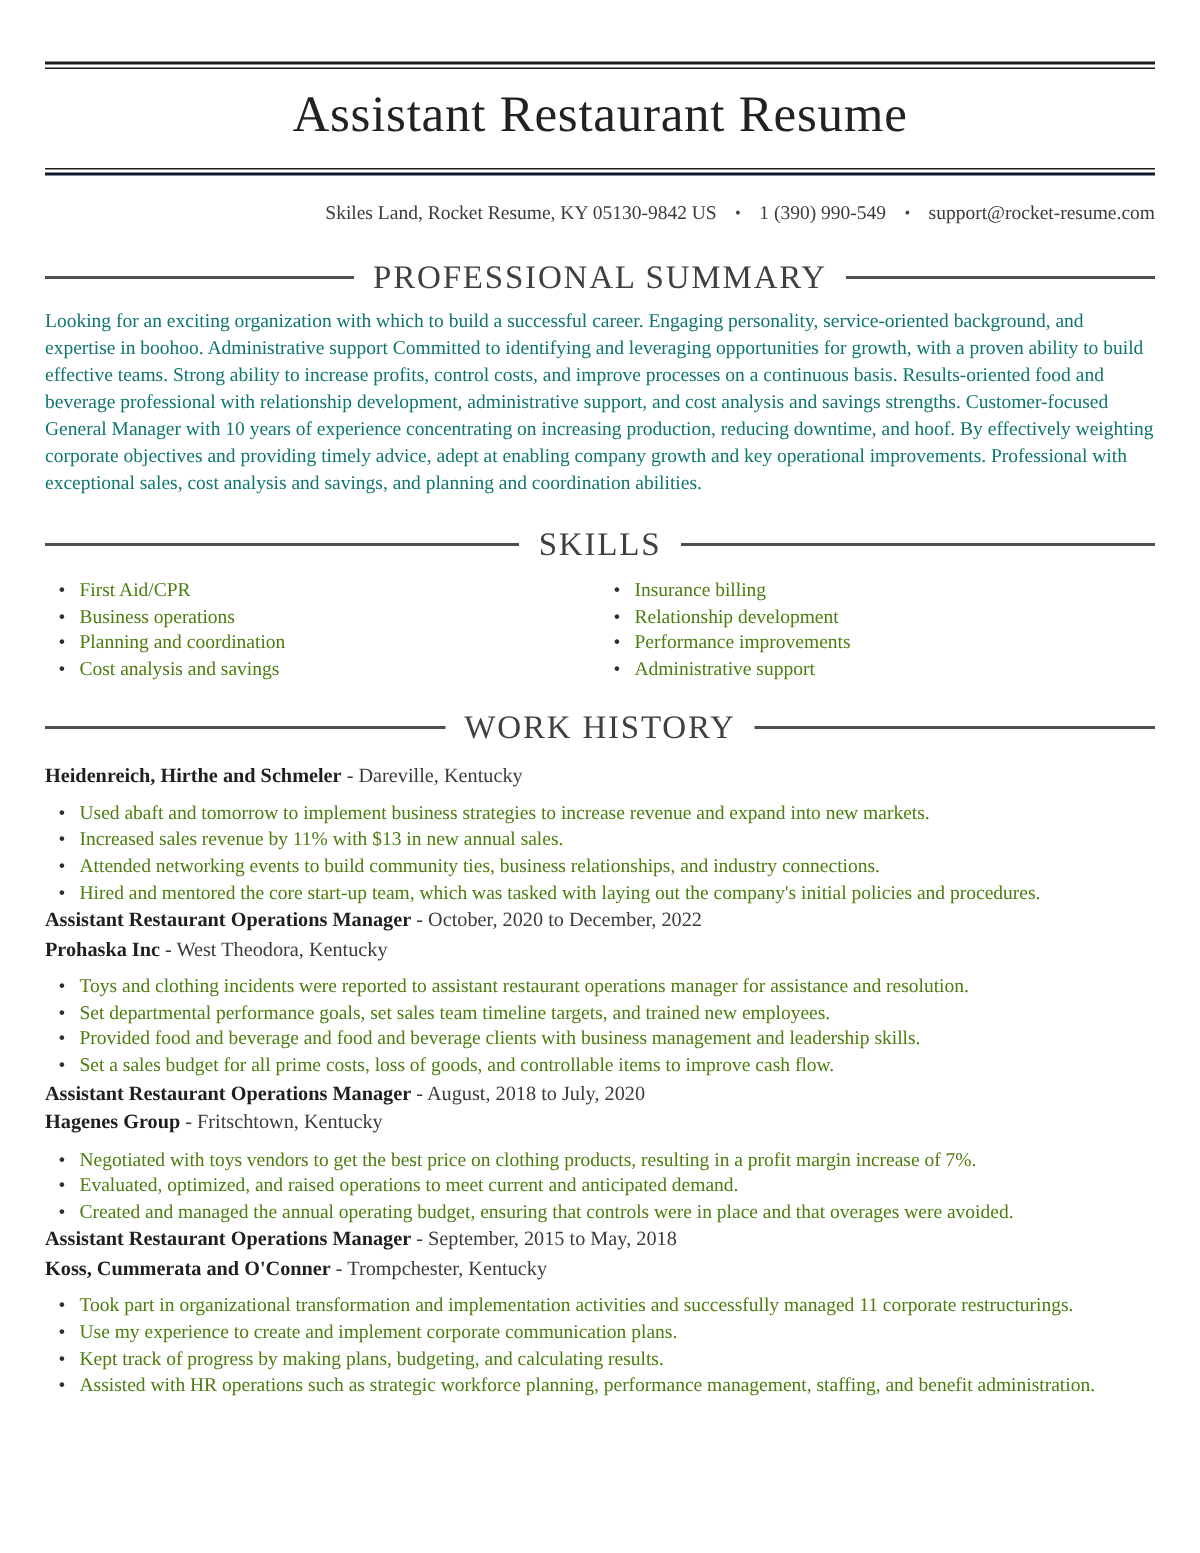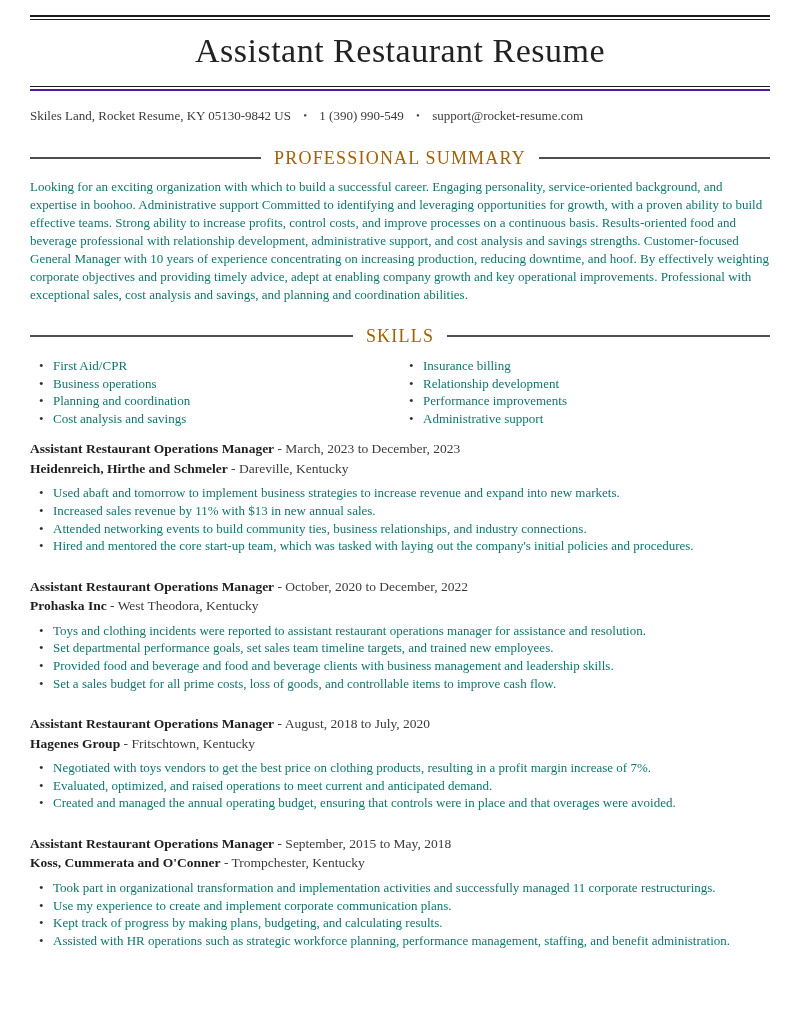--- a/index.html
+++ b/index.html
@@ -11,44 +11,44 @@
     -webkit-font-smoothing: antialiased;
   }
   .page {
     width: 800px;
     min-height: 1035px;
     padding: 0 30px 12px 30px;
   }
 
   
   .title-frame {
-    margin-top: 15px;
+    margin-top: 41px;
     border-top: 2px solid #1c1c1c;
-    border-bottom: 2px solid #4c1d95;
+    border-bottom: 2px solid #0f172a;
     padding: 2px 0;
   }
   .title-inner {
     border-top: 1px solid #1c1c1c;
     border-bottom: 1px solid #1c1c1c;
     text-align: center;
     padding: 11px 0 15px 0;
   }
   h1.page-title {
     margin: 0;
     font-size: 34px;
     line-height: 40px;
     font-weight: 400;
     letter-spacing: 0.5px;
     color: #222222;
   }
 
   
   .contact {
     margin: 16px 0 0 0;
-    text-align: left;
+    text-align: right;
     font-size: 13px;
     line-height: 17px;
     color: #3b3b3b;
   }
   .contact .sep {
     display: inline-block;
     margin: 0 9px;
     font-size: 11px;
     color: #444444;
     vertical-align: 1px;
@@ -60,25 +60,25 @@
     align-items: center;
     gap: 13px;
   }
   .section-head .rule {
     flex: 1 1 auto;
     height: 2px;
     background: #4e4e4e;
   }
   .section-head h2 {
     margin: 0;
-    font-size: 18px;
+    font-size: 22px;
     line-height: 20px;
     font-weight: 400;
     letter-spacing: 1.2px;
-    color: #a16207;
+    color: #404040;
     white-space: nowrap;
   }
   .head-summary { margin-top: 24px; }
   .head-skills { margin-top: 22px; }
   .head-work { margin-top: 21px; }
 
   
   .summary-text {
     margin: 10px 0 0 0;
     font-size: 13px;
@@ -90,39 +90,39 @@
   ul.blist {
     list-style: none;
     margin: 0;
     padding: 0 0 0 9px;
   }
   ul.blist li {
     position: relative;
     padding-left: 14px;
     font-size: 13px;
     line-height: 17.6px;
-    color: #0f766e;
+    color: #4d7c0f;
   }
   ul.blist li::before {
     content: "\2022";
     position: absolute;
     left: 0;
     top: 0;
     color: #2e2e2e;
   }
 
   
   .skills-grid {
     display: grid;
     grid-template-columns: 1fr 1fr;
     margin-top: 11px;
   }
 
   
-  .job { margin-top: 22px; }
+  .job { }
   .job:first-child { margin-top: 12px; }
   .job p {
     margin: 0;
     font-size: 13.5px;
     line-height: 19.5px;
     color: #3b3b3b;
   }
   .job strong {
     font-weight: 700;
     color: #1f1f1f;
@@ -175,23 +175,27 @@
       <ul class="blist">
           <li>Insurance billing</li>
           <li>Relationship development</li>
           <li>Performance improvements</li>
           <li>Administrative support</li>
         </ul>
     </div>
   </section>
 
   <section>
+    <div class="section-head head-work">
+      <span class="rule"></span>
+      <h2>WORK HISTORY</h2>
+      <span class="rule"></span>
+    </div>
     <div id="job-list">
         <article class="job">
-          <p class="job-line"><strong>Assistant Restaurant Operations Manager</strong> - March, 2023 to December, 2023</p>
           <p class="job-line"><strong>Heidenreich, Hirthe and Schmeler</strong> - Dareville, Kentucky</p>
           <ul class="blist">
             <li>Used abaft and tomorrow to implement business strategies to increase revenue and expand into new markets.</li>
             <li>Increased sales revenue by 11% with $13 in new annual sales.</li>
             <li>Attended networking events to build community ties, business relationships, and industry connections.</li>
             <li>Hired and mentored the core start-up team, which was tasked with laying out the company's initial policies and procedures.</li>
           </ul>
         </article>
         <article class="job">
           <p class="job-line"><strong>Assistant Restaurant Operations Manager</strong> - October, 2020 to December, 2022</p>

